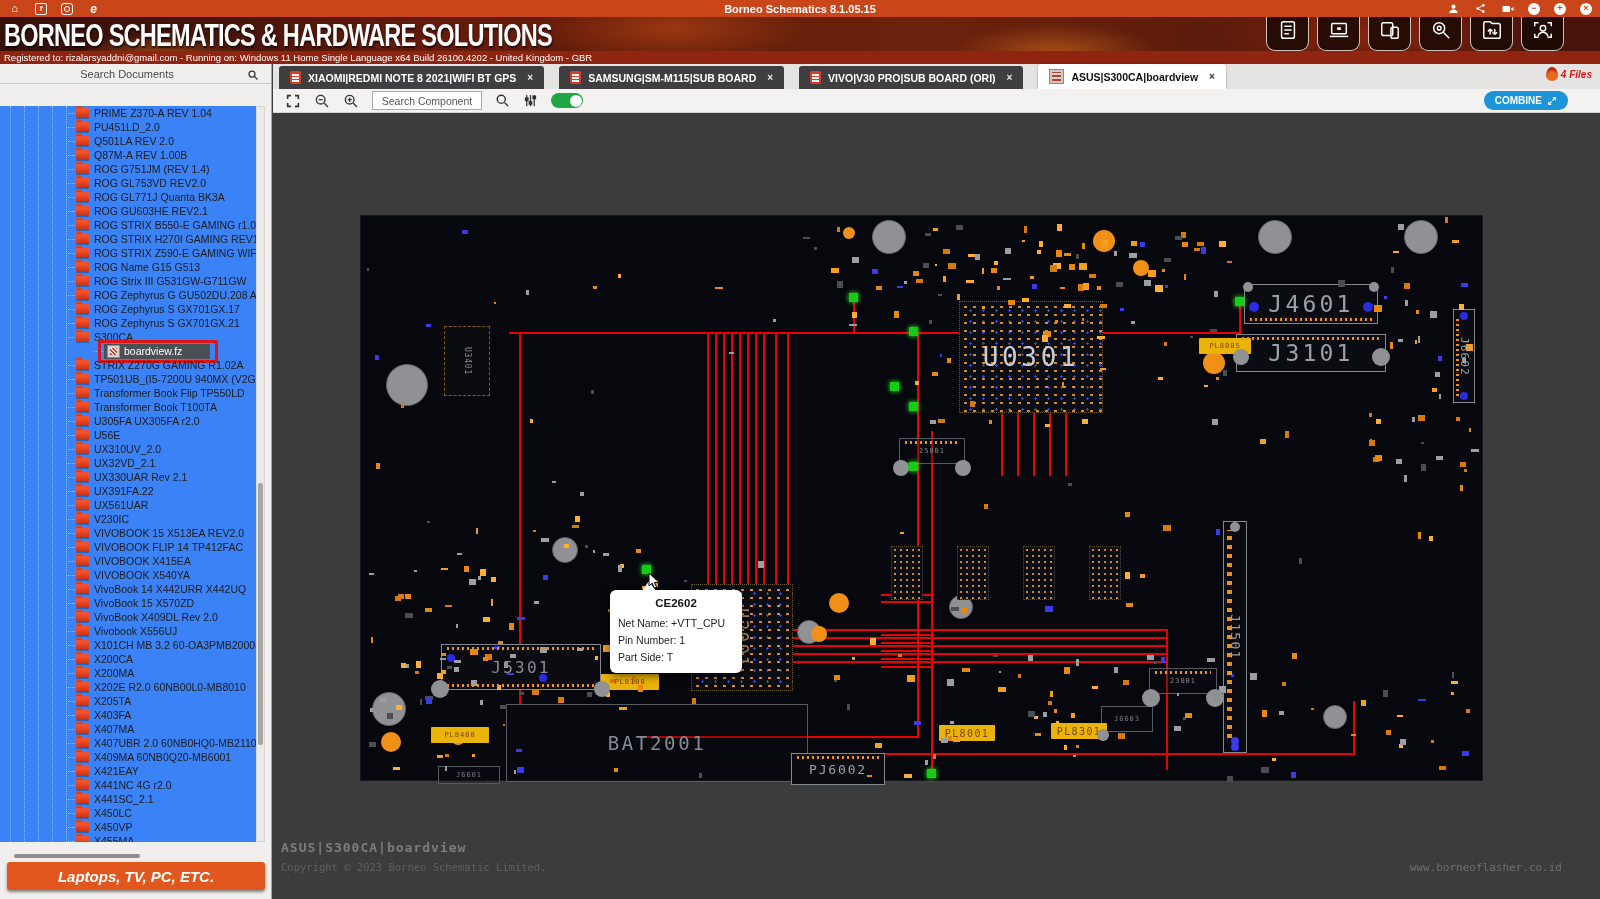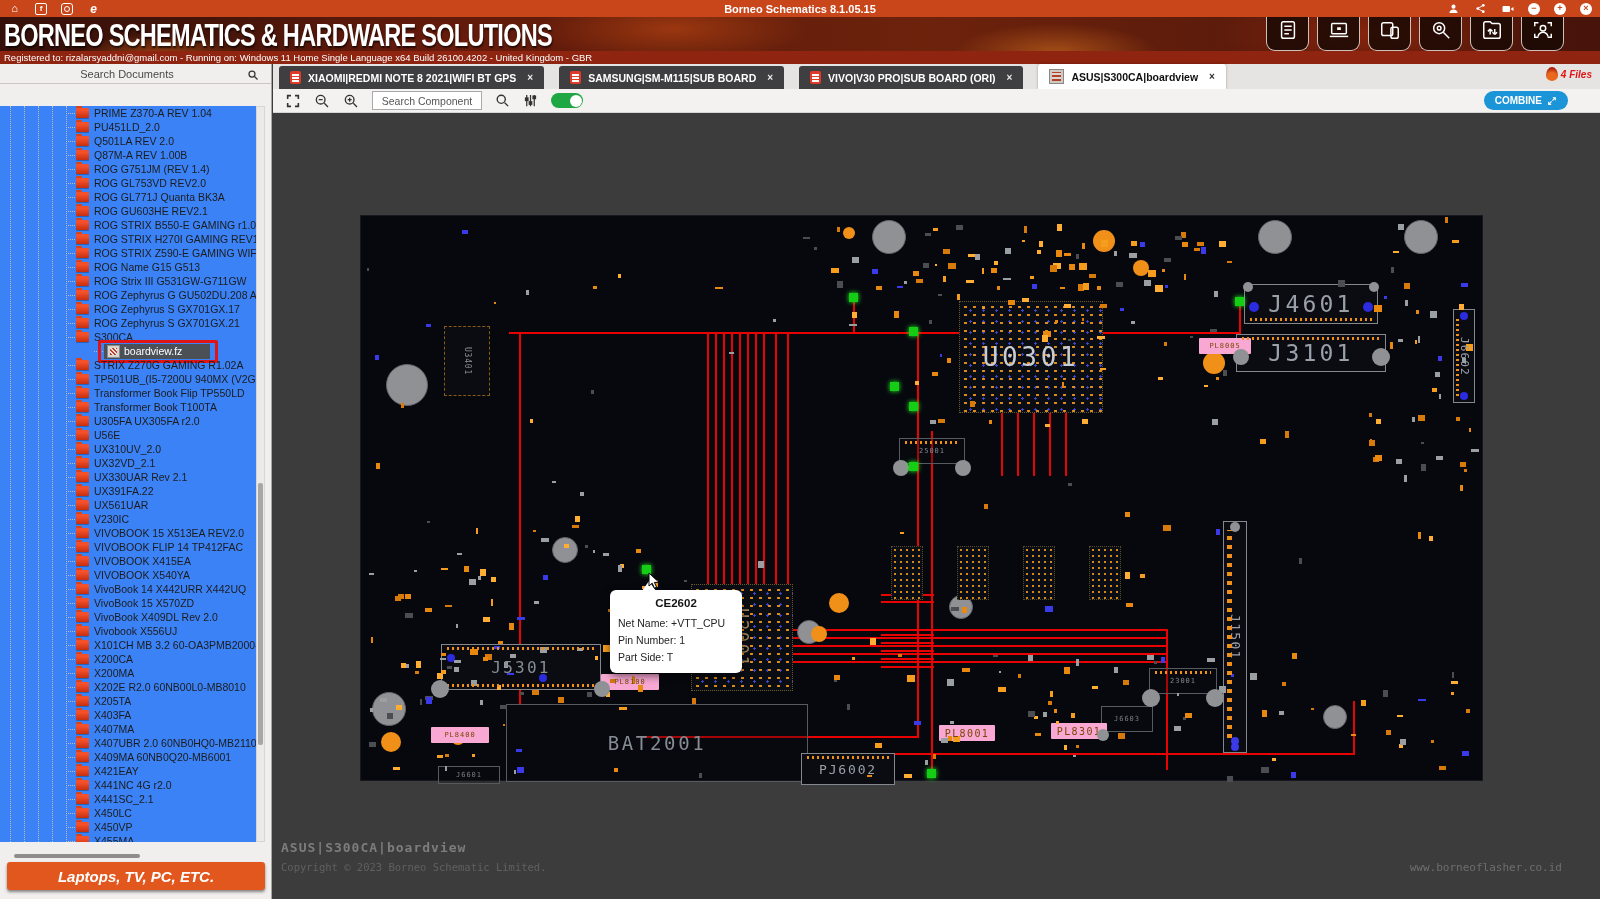--- a/index.html
+++ b/index.html
@@ -85,21 +85,21 @@
   .part{position:absolute;}
   .cmp{position:absolute;display:flex;align-items:center;justify-content:center;}
   .c-bga{background-color:#0b0d15;border:1px dotted #6b5a28;
     background-image:radial-gradient(circle,rgba(235,150,25,.95) 1.1px,transparent 1.5px),radial-gradient(circle,rgba(70,80,235,.85) 1px,transparent 1.4px);
     background-size:9px 8px,13px 11px;background-position:1px 1px,4px 3px;}
   .c-bgas{background-color:#0b0d15;border:1px dotted #5a4c22;
     background-image:radial-gradient(circle,rgba(235,150,25,.9) .9px,transparent 1.3px);background-size:6px 6px;}
   .c-chip{background:#0a0c12;border:1px dashed #8a5a13;}
   .c-conn{background:#0a0c12;border:1px solid #83888e;}
   .c-out{background:rgba(10,12,18,.3);border:1px solid #565b62;}
-  .c-orr{background:#f9a8d4;border-radius:1px;}
+  .c-orr{background:#eab308;border-radius:1px;}
   .c-orr .clabel{color:#7a4500 !important;}
   .clabel{font-family:"DejaVu Sans Mono",monospace;letter-spacing:.14em;z-index:2;white-space:nowrap;}
   .vlab{writing-mode:vertical-rl;letter-spacing:.1em;}
   .pdot{position:absolute;border-radius:50%;transform:translate(-50%,-50%);z-index:3;}
   .pstrip{position:absolute;z-index:2;}
   
   .btooltip{position:absolute;left:337px;top:477px;width:116px;background:#fff;border-radius:6px;box-shadow:0 3px 9px rgba(0,0,0,.55);padding:7px 8px 8px;z-index:50;}
   .btooltip::before{content:'';position:absolute;top:-9px;left:32px;border-left:7px solid transparent;border-right:7px solid transparent;border-bottom:10px solid #fff;}
   .tt-title{font-size:11.5px;font-weight:bold;color:#141414;text-align:center;margin-bottom:6px;}
   .tt-row{font-size:10.5px;color:#242424;line-height:1.6;white-space:nowrap;}
@@ -705,21 +705,21 @@
           <div class="pstrip" style="left: 5px; right: 5px; top: 2px; height: 3px; background: repeating-linear-gradient(90deg, rgb(240, 144, 24) 0px, rgb(240, 144, 24) 2px, transparent 2px, transparent 5px);"></div>
           <div class="pstrip" style="left: 5px; right: 5px; bottom: 2px; height: 3px; background: repeating-linear-gradient(90deg, rgb(240, 144, 24) 0px, rgb(240, 144, 24) 2px, transparent 2px, transparent 5px);"></div>
           <div class="pdot" style="left: 6%; top: 30%; width: 8px; height: 8px; background: rgb(43, 43, 224);"></div>
           <div class="pdot" style="left: 64%; top: 75%; width: 8px; height: 8px; background: rgb(43, 43, 224);"></div>
           <div class="pdot" style="left: -1%; top: 100%; width: 18px; height: 18px; background: rgb(143, 145, 148);"></div>
           <div class="pdot" style="left: 101%; top: 100%; width: 16px; height: 16px; background: rgb(143, 145, 148);"></div>
         </div>
         <div class="cmp c-out" style="left: 145px; top: 488px; width: 300px; height: 76px;">
           <span class="clabel" style="font-size: 19px; color: rgb(134, 140, 148);">BAT2001</span>
         </div>
-        <div class="cmp c-conn" style="left: 440px; top: 537px; width: 92px; height: 30px;">
+        <div class="cmp c-conn" style="left: 430px; top: 537px; width: 92px; height: 30px;">
           <span class="clabel" style="font-size: 13px; color: rgb(154, 160, 168);">PJ6002</span>
           <div class="pstrip" style="left: 5px; right: 5px; top: 2px; height: 3px; background: repeating-linear-gradient(90deg, rgb(240, 144, 24) 0px, rgb(240, 144, 24) 2px, transparent 2px, transparent 5px);"></div>
         </div>
         <div class="cmp c-out" style="left: 77px; top: 550px; width: 60px; height: 16px;">
           <span class="clabel" style="font-size: 7px; color: rgb(119, 124, 130);">J6601</span>
         </div>
         <div class="cmp c-out" style="left: 740px; top: 490px; width: 50px; height: 24px;">
           <span class="clabel" style="font-size: 7px; color: rgb(119, 124, 130);">J6603</span>
           <div class="pdot" style="left: 2%; top: 115%; width: 12px; height: 12px; background: rgb(143, 145, 148);"></div>
         </div>

